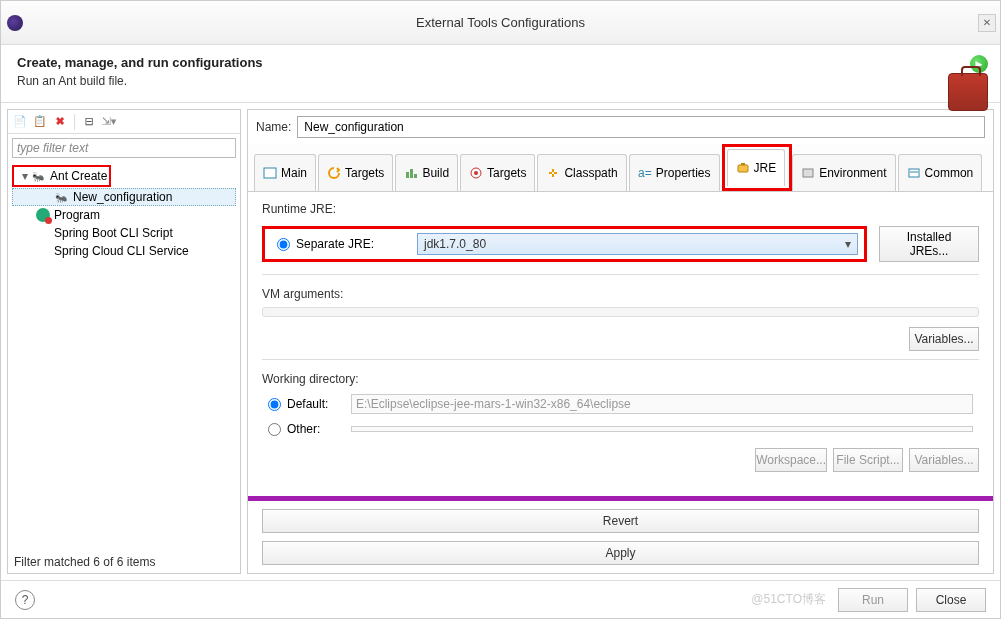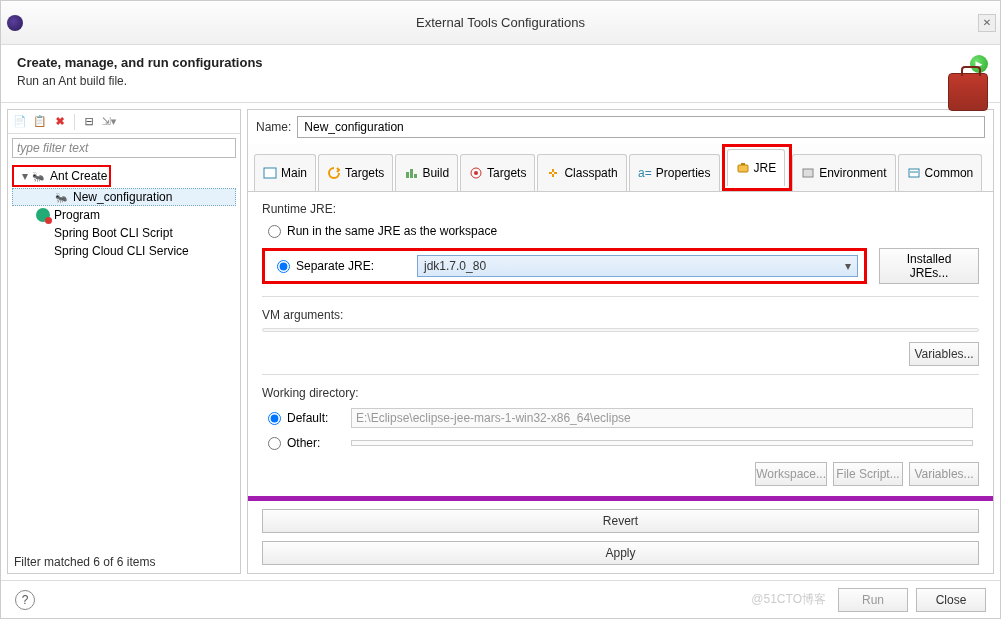--- a/index.html
+++ b/index.html
@@ -223,24 +223,20 @@
                 <line x1="3" y1="6" x2="11" y2="6" stroke="#38a"></line>
               </svg>
             </span>
             <span>Common</span>
           </div>
       </div>
 
       <div class="tab-body">
         <div class="group-title">Runtime JRE:</div>
 
-        <div class="radio-row">
-          <input type="radio" name="jre" style="">
-          <span>Run in the same JRE as the workspace</span>
-        </div>
 
 
         <div class="jre-row-wrap">
           <div class="red-box2 jre-row-main">
             <div class="radio-row" style="width:140px;">
               <input type="radio" name="jre" checked="" style="">
               <span>Separate JRE:</span>
             </div>
             <div class="combo"><span>jdk1.7.0_80</span></div>
           </div>

